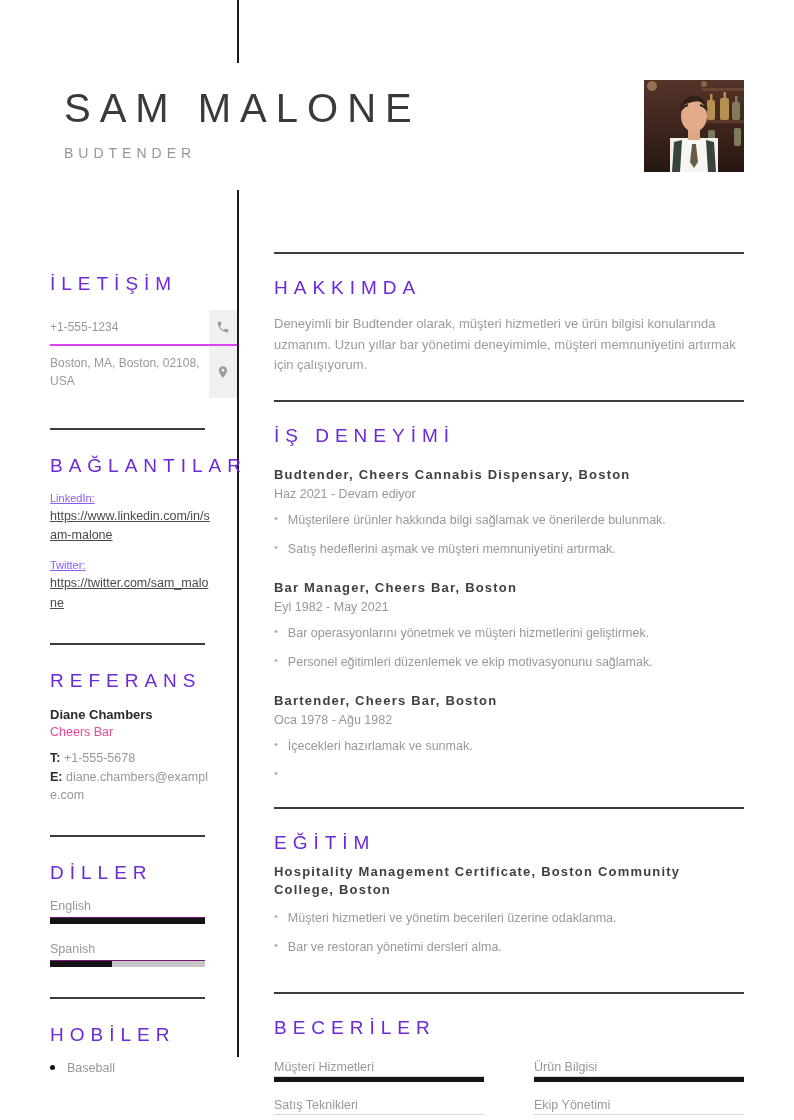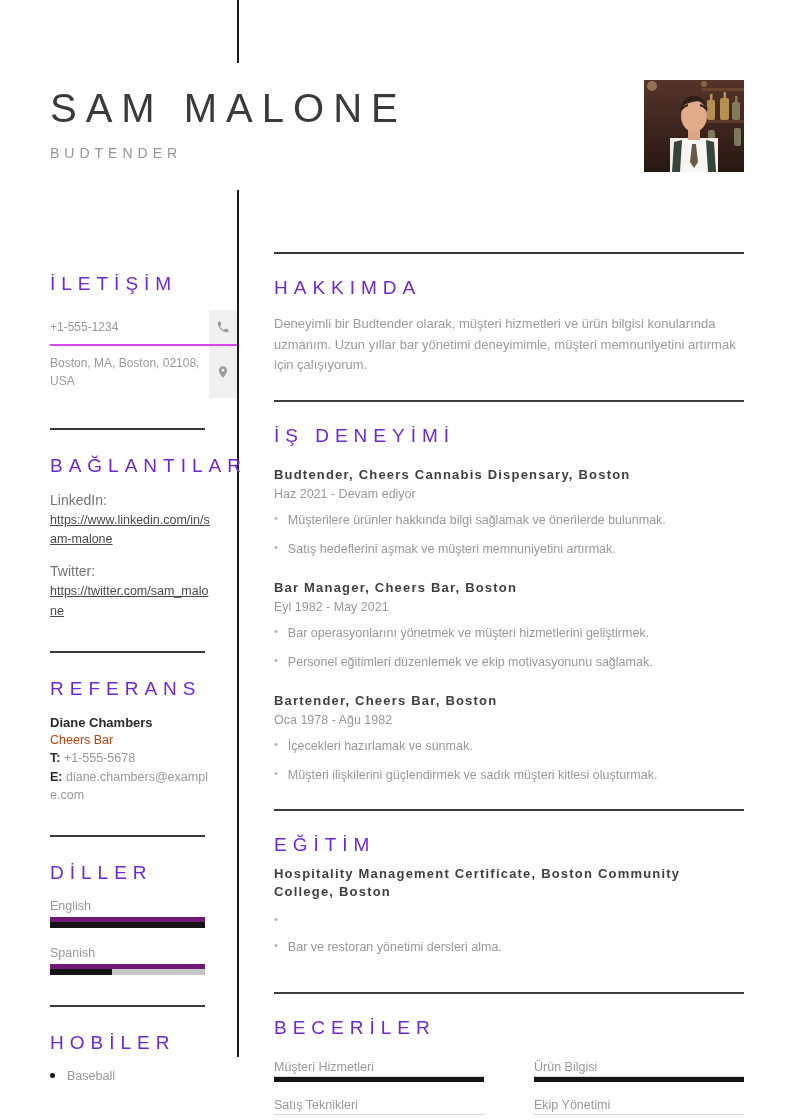--- a/index.html
+++ b/index.html
@@ -9,21 +9,21 @@
     background:#ffffff;
     font-family:"Liberation Sans", sans-serif;
     overflow:hidden;
     margin:0 auto;
   }
   
   .vrule-top{position:absolute;left:237px;top:0;width:1.5px;height:63px;background:#1c1c1c;}
   .vrule-main{position:absolute;left:237px;top:190px;width:1.5px;height:867px;background:#1c1c1c;}
 
   
-  .header{position:absolute;left:50px;top:86px;}
+  .header{position:absolute;left:64px;top:86px;}
   .name{font-size:40px;letter-spacing:9px;color:#3a3a3c;font-weight:400;white-space:nowrap;}
   .role{font-size:14px;letter-spacing:5px;color:#96969a;margin-top:14px;}
   .photo{position:absolute;left:644px;top:80px;width:100px;height:92px;overflow:hidden;}
   .photo svg{display:block;}
 
   
   .leftcol{position:absolute;left:50px;top:272px;width:187px;}
   .rightcol{position:absolute;left:274px;top:252px;width:470px;}
 
   h2.sec{
@@ -35,30 +35,30 @@
   .ldivider{height:2px;background:#3c3c3e;width:155px;margin:30px 0 24px 0;}
 
   .contact-list{width:187px;}
   .contact-row{display:flex;align-items:stretch;border-bottom:2px solid #d946ef;}
   .contact-row.last{border-bottom:none;}
   .contact-text{flex:1;font-size:12px;color:#98989a;padding:8px 6px 8px 0;line-height:1.5;display:flex;align-items:center;}
   .contact-ic{width:28px;background:#f1f0f0;display:flex;align-items:center;justify-content:center;flex-shrink:0;}
   .contact-ic svg{width:14px;height:14px;fill:#9a9a9c;}
 
   .linkgroup{margin-bottom:14px;width:160px;}
-  .linklabel{font-size:14px;color:#737373;margin-bottom:3px;}
+  .linklabel{font-size:11px;color:#8b5cf6;margin-bottom:3px;text-decoration:underline;}
   .linkurl{font-size:12.5px;color:#4a4a4c;text-decoration:underline;word-break:break-all;line-height:1.55;display:block;}
 
   .ref-name{font-size:13px;font-weight:bold;color:#2b2b2d;margin-bottom:3px;}
-  .ref-company{font-size:12.5px;color:#c2410c;margin-bottom:2px;}
+  .ref-company{font-size:12.5px;color:#ec4899;margin-bottom:10px;}
   .ref-line{font-size:12.5px;color:#98989a;line-height:1.5;width:165px;word-break:break-all;}
   .ref-line b{color:#2b2b2d;}
 
   .langitem{margin-bottom:18px;width:155px;}
-  .langname{font-size:12.5px;color:#98989a;padding-bottom:4px;border-bottom:5px solid #701a75;}
+  .langname{font-size:12.5px;color:#98989a;padding-bottom:4px;border-bottom:1px solid #701a75;}
   .bartrack{height:6px;background:#c6c6c6;width:100%;}
   .barfill{height:6px;background:#141414;}
 
   .hobby{display:flex;align-items:center;margin-bottom:17px;}
   .hobby .dot{width:5px;height:5px;border-radius:50%;background:#111;margin-right:12px;flex-shrink:0;}
   .hobby .htext{font-size:12.5px;color:#98989a;}
 
   
   .rsection{border-top:2px solid #3c3c3e;padding-top:22px;padding-bottom:24px;}
   .about-text{font-size:13px;color:#9b9b9d;line-height:1.6;margin-top:12px;}
@@ -241,31 +241,31 @@
 
       <div class="job" style="margin-bottom:0">
         <div class="job-title">Bartender, Cheers Bar, Boston</div>
         <div class="job-dates">Oca 1978 - Ağu 1982</div>
         <div class="jbullet">
           <span class="bdot">•</span>
           <span class="btext">İçecekleri hazırlamak ve sunmak.</span>
         </div>
         <div class="jbullet">
           <span class="bdot">•</span>
-          <span class="btext">Müşteri ilişkilerini güçlendirmek ve sadık müşteri kitlesi oluşturmak.</span>
         </div>
       </div>
     </div>
 
     <div class="rsection">
       <h2 class="sec" style="margin-bottom:8px">EĞİTİM</h2>
       <div class="job" style="margin-bottom:11px">
         <div class="job-title">Hospitality Management Certificate, Boston Community College, Boston</div>
         <div class="jbullet">
           <span class="bdot">•</span>
+          <span class="btext">Müşteri hizmetleri ve yönetim becerileri üzerine odaklanma.</span>
         </div>
         <div class="jbullet">
           <span class="bdot">•</span>
           <span class="btext">Bar ve restoran yönetimi dersleri alma.</span>
         </div>
       </div>
     </div>
 
     <div class="rsection">
       <h2 class="sec" style="margin-bottom:20px">BECERİLER</h2>

